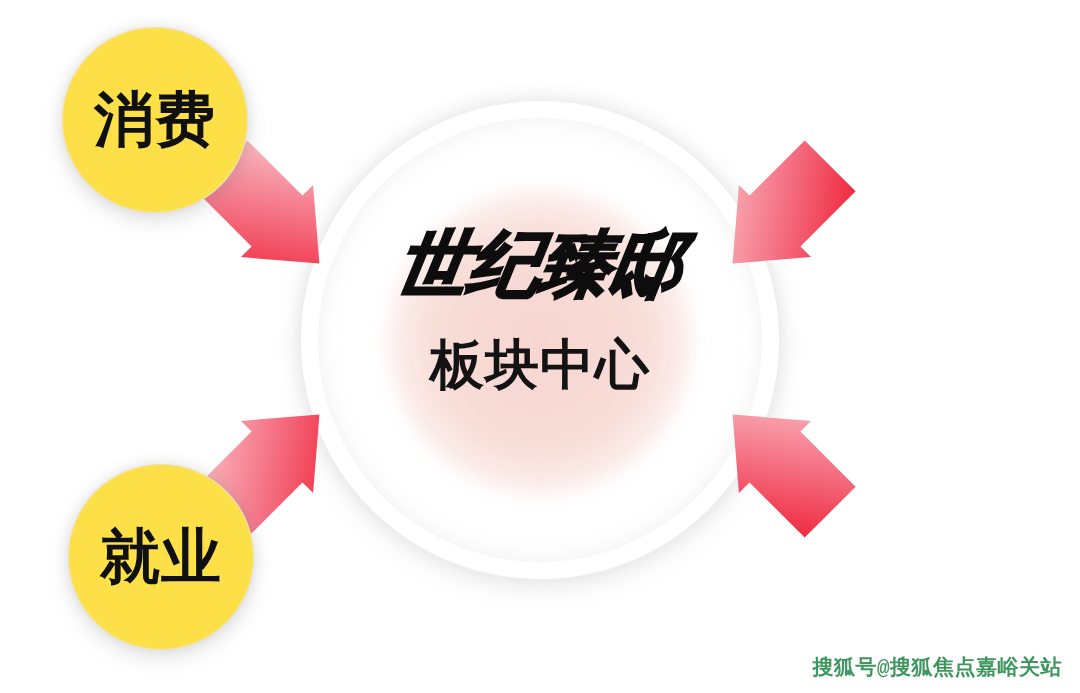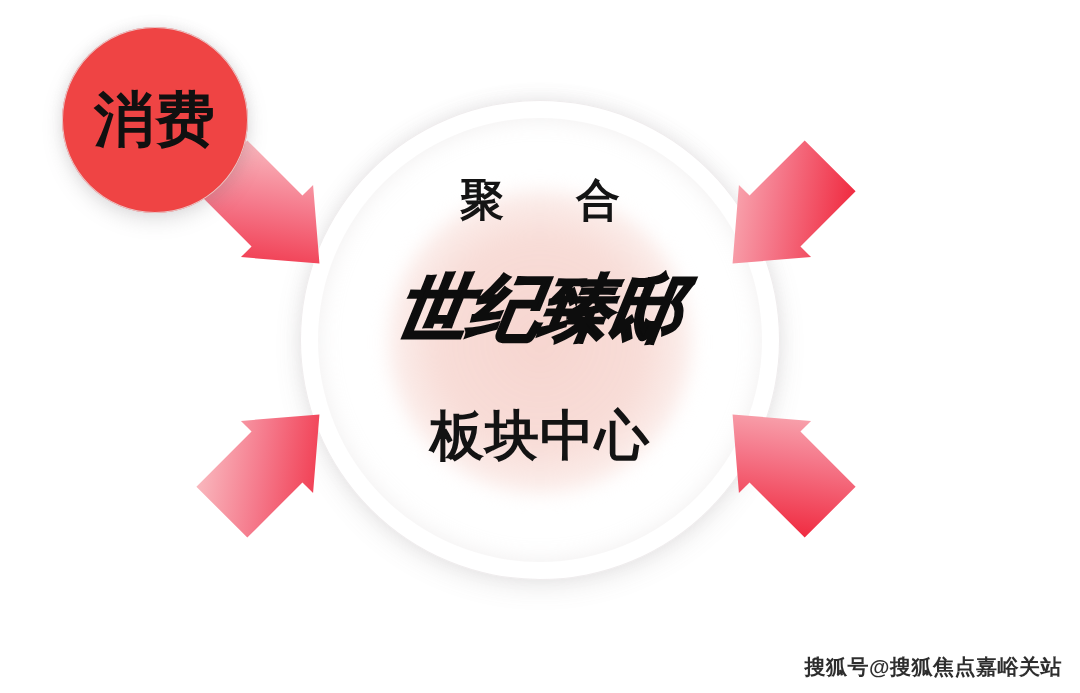--- a/index.html
+++ b/index.html
@@ -91,37 +91,37 @@
     color: #0d0d0d;
     line-height: 1;
     letter-spacing: -1px;
     white-space: nowrap;
     transform: skewX(-9deg);
     -webkit-text-stroke: 2.4px #0d0d0d;
     font-family: "Liberation Sans", "DejaVu Sans", sans-serif;
   }
 
   .subline {
-    margin-top: 64px;
+    margin-top: 42px;
     font-size: 54px;
     font-weight: 700;
     color: #131313;
     line-height: 1;
     letter-spacing: 1px;
     white-space: nowrap;
-    font-family: Liberation Sans, sans-serif;
+    font-family: Liberation Mono, monospace;
   }
 
   
   .bubble {
     position: absolute;
     width: 186px;
     height: 186px;
     border-radius: 50%;
-    background: #ef4444;
+    background: #fde047;
     display: flex;
     align-items: center;
     justify-content: center;
     box-shadow:
       0 7px 20px rgba(120, 115, 118, 0.22),
       0 -2px 12px rgba(140, 133, 136, 0.12),
       inset 0 0 0 1px rgba(232, 228, 229, 0.8);
     z-index: 4;
   }
   .bubble-label {
@@ -151,26 +151,26 @@
   #arrow-bl { left: 222px; top: 396px; }
   #arrow-br { left: 680px; top: 396px; }
 
   
   .watermark {
     position: absolute;
     right: 18px;
     bottom: 12px;
     font-size: 21px;
     font-weight: 700;
-    color: #000000;
+    color: #15803d;
     opacity: 0.82;
     letter-spacing: 0.5px;
     white-space: nowrap;
     text-shadow: 0.5px 0.5px 0 rgba(255,255,255,0.85);
-    font-family: Liberation Sans, sans-serif;
+    font-family: Liberation Mono, monospace;
     z-index: 9;
   }
 </style>
 </head>
 <body>
 
 <div id="stage">
 
   <div class="center-halo"></div>
   <div class="center-halo-inner-ring"></div>
@@ -228,27 +228,29 @@
           <stop offset="100%" stop-color="#ef1f35"></stop>
         </linearGradient>
       </defs>
       <g transform="translate(150 150) scale(-1 -1)">
         <path d="M 0 12 L 78 12 L 78 -3 L 138 48 L 78 99 L 78 84 L 0 84 Z" fill="url(#gradBR)" transform="rotate(45 14 48) translate(-6 0)"></path>
       </g>
     </svg>
   </div>
 
   <div class="center-stack">
-    <div class="kicker">聚 合</div>
     <div class="brand">世纪臻邸</div>
     <div class="subline">板块中心</div>
   </div>
 
   <div class="bubble" id="bubble-tl">
     <span class="bubble-label">消费</span>
   </div>
 
 
+  <div class="bubble" id="bubble-bl">
+    <span class="bubble-label">就业</span>
+  </div>
 
 
   <div class="watermark">搜狐号@搜狐焦点嘉峪关站</div>
 
 </div>
 
 </body></html>

